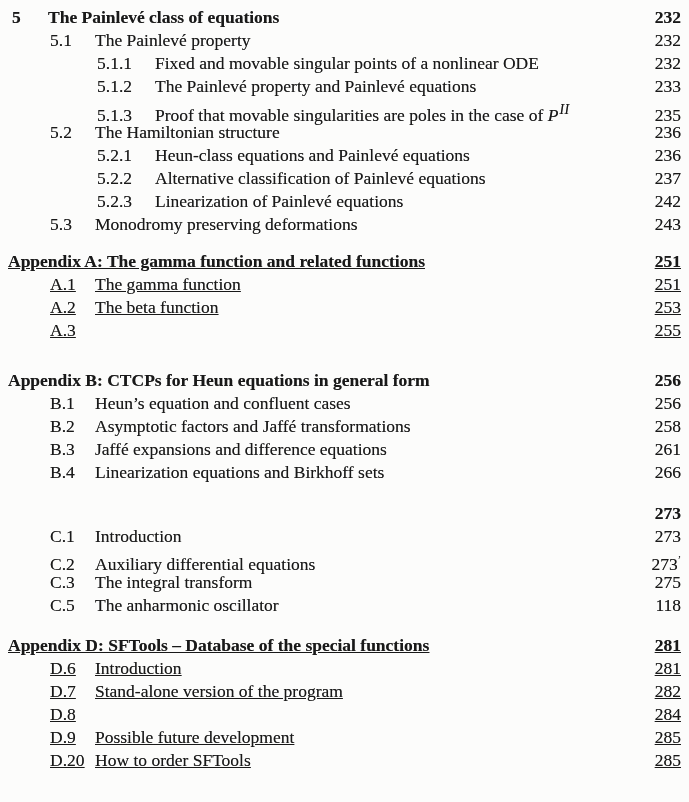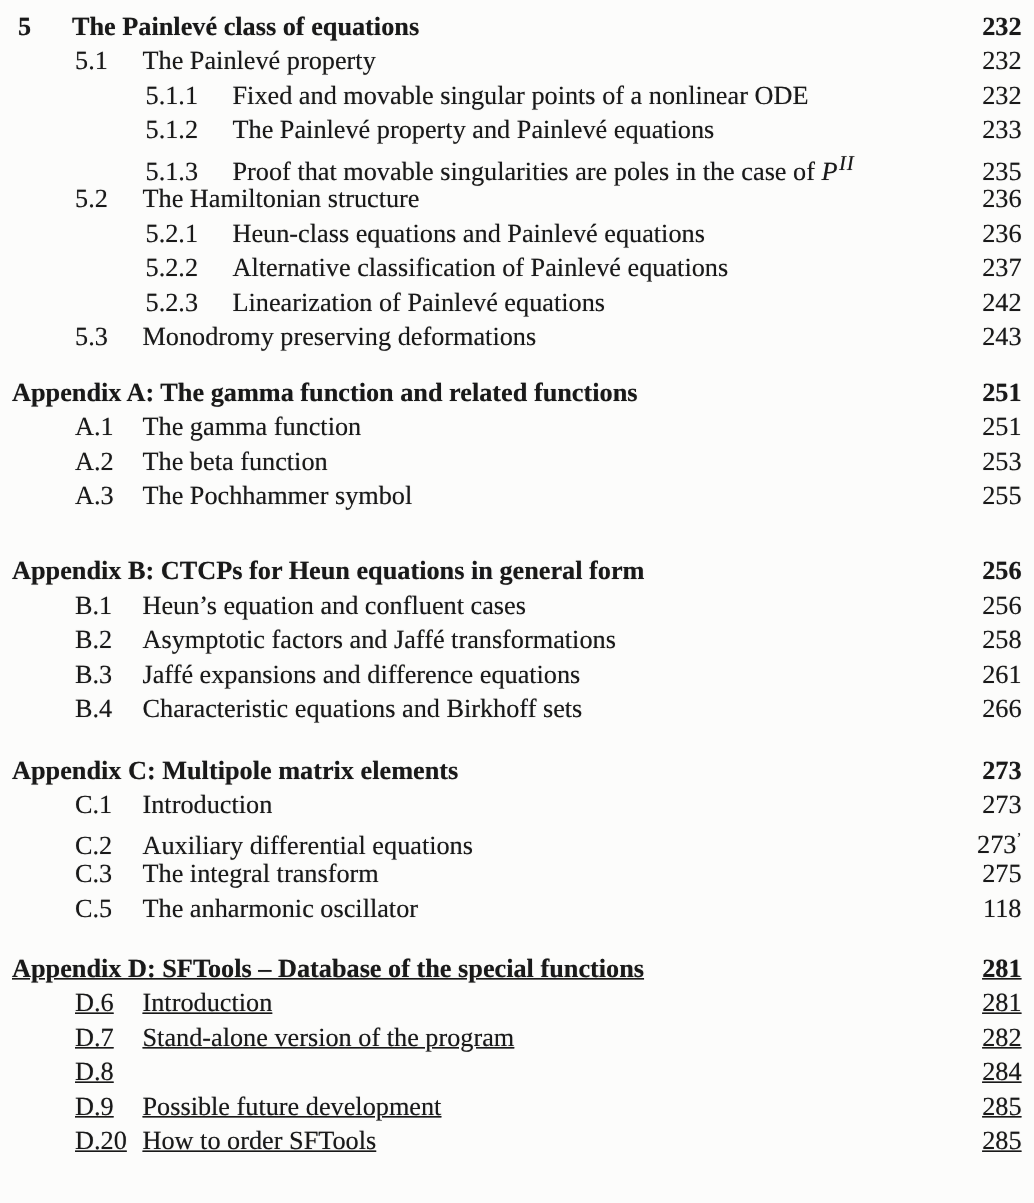--- a/index.html
+++ b/index.html
@@ -26,21 +26,21 @@
   }
   .row.heading{font-weight:700;}
   
   .lv0 .num{margin-left:12px;width:36px;flex:0 0 auto;}
   .lv1 .num{margin-left:50px;width:45px;flex:0 0 auto;}
   .lv2 .num{margin-left:97px;width:58px;flex:0 0 auto;}
   .appendix-heading .title{margin-left:8px;}
   .title{flex:0 1 auto;}
   .page-num{margin-left:auto;text-align:left;padding-right:8px;flex:0 0 auto;}
   
-  .section:nth-of-type(2){margin-top:14px;}
+  .section:nth-of-type(2){margin-top:14px;text-decoration:underline;}
   .section:nth-of-type(3){margin-top:27px;}
   .section:nth-of-type(4){margin-top:18px;}
   .section:nth-of-type(5){margin-top:17px;text-decoration:underline;}
   
   .math-base{font-style:italic;}
   .math-sup{font-style:italic;font-size:14px;letter-spacing:.5px;margin-left:1px;}
   
   .page-mark{font-size:10px;margin-left:0;}
 </style>
 </head>
@@ -56,31 +56,31 @@
       <div class="row lv1"><span class="num">5.2</span><span class="title">The Hamiltonian structure</span><span class="page-num">236</span></div>
       <div class="row lv2"><span class="num">5.2.1</span><span class="title">Heun-class equations and Painlevé equations</span><span class="page-num">236</span></div>
       <div class="row lv2"><span class="num">5.2.2</span><span class="title">Alternative classification of Painlevé equations</span><span class="page-num">237</span></div>
       <div class="row lv2"><span class="num">5.2.3</span><span class="title">Linearization of Painlevé equations</span><span class="page-num">242</span></div>
       <div class="row lv1"><span class="num">5.3</span><span class="title">Monodromy preserving deformations</span><span class="page-num">243</span></div>
     </div>
     <div class="section">
       <div class="row heading appendix-heading"><span class="title">Appendix A: The gamma function and related functions</span><span class="page-num">251</span></div>
       <div class="row lv1"><span class="num">A.1</span><span class="title">The gamma function</span><span class="page-num">251</span></div>
       <div class="row lv1"><span class="num">A.2</span><span class="title">The beta function</span><span class="page-num">253</span></div>
-      <div class="row lv1"><span class="num">A.3</span><span class="title">The Pochhammer symbol</span><span class="page-num">255</span></div>
+      <div class="row lv1"><span class="num">A.3</span><span class="page-num">255</span></div>
     </div>
     <div class="section">
       <div class="row heading appendix-heading"><span class="title">Appendix B: CTCPs for Heun equations in general form</span><span class="page-num">256</span></div>
       <div class="row lv1"><span class="num">B.1</span><span class="title">Heun’s equation and confluent cases</span><span class="page-num">256</span></div>
       <div class="row lv1"><span class="num">B.2</span><span class="title">Asymptotic factors and Jaffé transformations</span><span class="page-num">258</span></div>
       <div class="row lv1"><span class="num">B.3</span><span class="title">Jaffé expansions and difference equations</span><span class="page-num">261</span></div>
-      <div class="row lv1"><span class="num">B.4</span><span class="title">Characteristic equations and Birkhoff sets</span><span class="page-num">266</span></div>
+      <div class="row lv1"><span class="num">B.4</span><span class="title">Linearization equations and Birkhoff sets</span><span class="page-num">266</span></div>
     </div>
     <div class="section">
-      <div class="row heading appendix-heading"><span class="title">Appendix C: Multipole matrix elements</span><span class="page-num">273</span></div>
+      <div class="row heading appendix-heading"><span class="page-num">273</span></div>
       <div class="row lv1"><span class="num">C.1</span><span class="title">Introduction</span><span class="page-num">273</span></div>
       <div class="row lv1"><span class="num">C.2</span><span class="title">Auxiliary differential equations</span><span class="page-num">273<sup class="page-mark">ʼ</sup></span></div>
       <div class="row lv1"><span class="num">C.3</span><span class="title">The integral transform</span><span class="page-num">275</span></div>
       <div class="row lv1"><span class="num">C.5</span><span class="title">The anharmonic oscillator</span><span class="page-num">118</span></div>
     </div>
     <div class="section">
       <div class="row heading appendix-heading"><span class="title">Appendix D: SFTools – Database of the special functions</span><span class="page-num">281</span></div>
       <div class="row lv1"><span class="num">D.6</span><span class="title">Introduction</span><span class="page-num">281</span></div>
       <div class="row lv1"><span class="num">D.7</span><span class="title">Stand-alone version of the program</span><span class="page-num">282</span></div>
       <div class="row lv1"><span class="num">D.8</span><span class="page-num">284</span></div>

